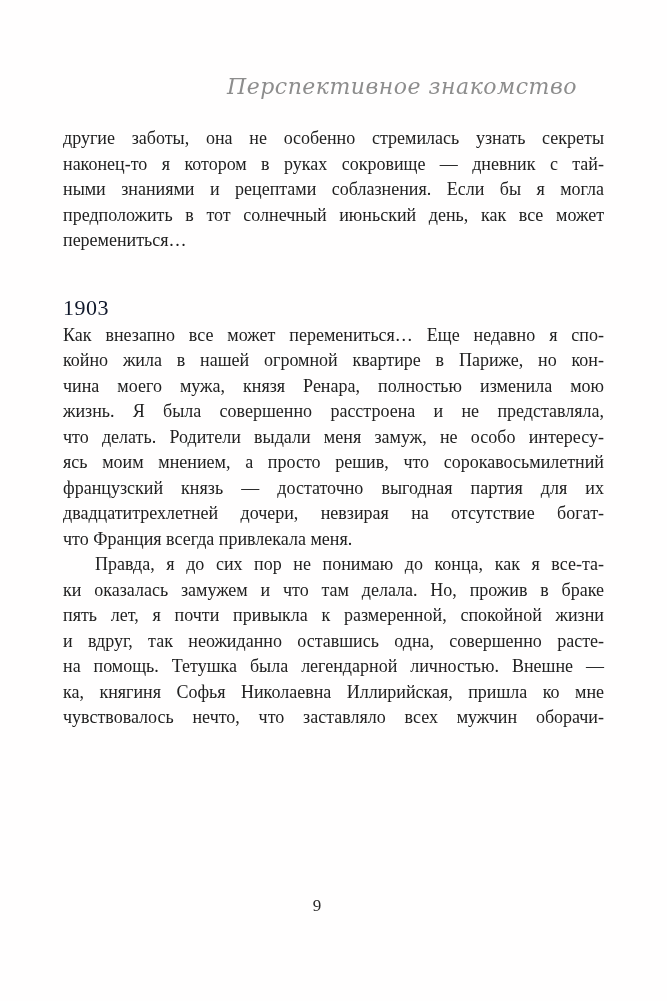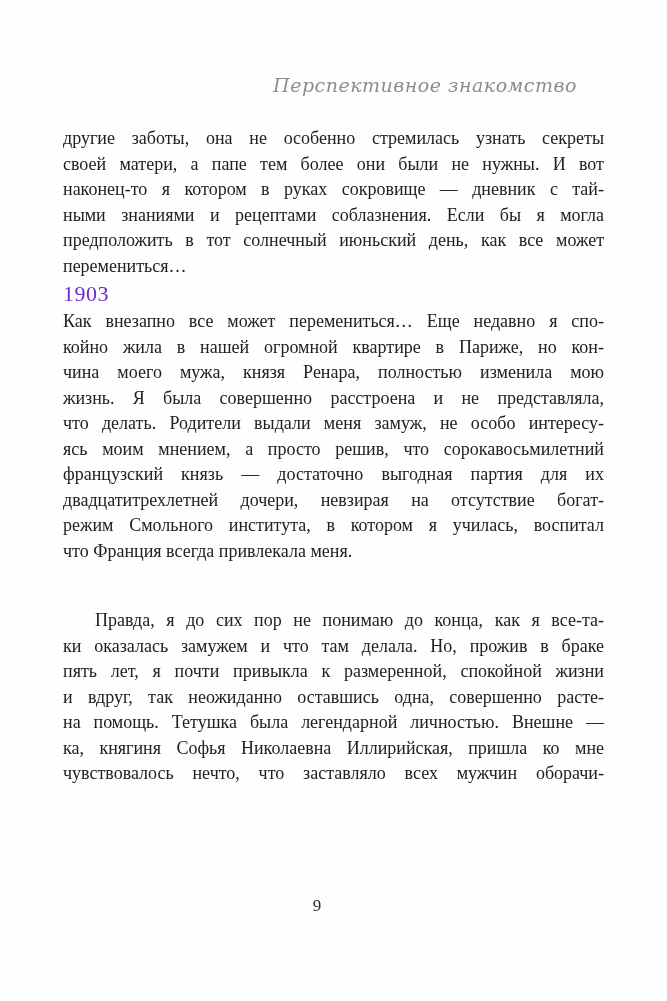--- a/index.html
+++ b/index.html
@@ -14,21 +14,21 @@
     background: #fffefe;
     color: #212121;
     overflow: hidden;
   }
   .running-head {
     position: absolute;
     top: 74px;
     right: 90px;
     font-family: "DejaVu Serif", serif;
     font-style: italic;
-    font-size: 19px;
+    font-size: 22px;
     color: #8d8d8d;
     letter-spacing: 0.5px;
   }
   .text-block {
     position: absolute;
     left: 63px;
     top: 126px;
     width: 541px;
   }
   .line {
@@ -37,28 +37,28 @@
     height: 25.5px;
     text-align: justify;
     text-align-last: justify;
     color: #212121;
   }
   .line.para-end {
     text-align-last: left;
   }
   .line.indent {
     text-indent: 32px;
-    margin-top: 44px;
   }
   .chapter-heading {
+    margin-top: 39px;
     height: 30px;
     line-height: 30px;
     font-size: 22px;
     font-weight: normal;
-    color: #6d28d9;
+    color: #0f172a;
     letter-spacing: 0.5px;
   }
   .page-number {
     position: absolute;
     top: 896px;
     left: 63px;
     width: 508px;
     text-align: center;
     font-size: 17px;
     color: #2a2a2a;
@@ -68,39 +68,37 @@
 <body>
 
 <div class="page">
 
   <div class="running-head">Перспективное знакомство</div>
 
   <div class="text-block">
 
     <div class="paragraph">
       <div class="line">другие заботы, она не особенно стремилась узнать секреты</div>
-      <div class="line">своей матери, а папе тем более они были не нужны. И вот</div>
       <div class="line">наконец-то я котором в руках сокровище — дневник с тай-</div>
       <div class="line">ными знаниями и рецептами соблазнения. Если бы я могла</div>
       <div class="line">предположить в тот солнечный июньский день, как все может</div>
       <div class="line para-end">перемениться…</div>
     </div>
 
     <h2 class="chapter-heading">1903</h2>
 
     <div class="paragraph">
       <div class="line">Как внезапно все может перемениться… Еще недавно я спо-</div>
       <div class="line">койно жила в нашей огромной квартире в Париже, но кон-</div>
       <div class="line">чина моего мужа, князя Ренара, полностью изменила мою</div>
       <div class="line">жизнь. Я была совершенно расстроена и не представляла,</div>
       <div class="line">что делать. Родители выдали меня замуж, не особо интересу-</div>
       <div class="line">ясь моим мнением, а просто решив, что сорокавосьмилетний</div>
       <div class="line">французский князь — достаточно выгодная партия для их</div>
       <div class="line">двадцатитрехлетней дочери, невзирая на отсутствие богат-</div>
-      <div class="line">режим Смольного института, в котором я училась, воспитал</div>
       <div class="line para-end">что Франция всегда привлекала меня.</div>
     </div>
 
     <div class="paragraph">
       <div class="line indent">Правда, я до сих пор не понимаю до конца, как я все-та-</div>
       <div class="line">ки оказалась замужем и что там делала. Но, прожив в браке</div>
       <div class="line">пять лет, я почти привыкла к размеренной, спокойной жизни</div>
       <div class="line">и вдруг, так неожиданно оставшись одна, совершенно расте-</div>
       <div class="line">на помощь. Тетушка была легендарной личностью. Внешне —</div>
       <div class="line">ка, княгиня Софья Николаевна Иллирийская, пришла ко мне</div>

